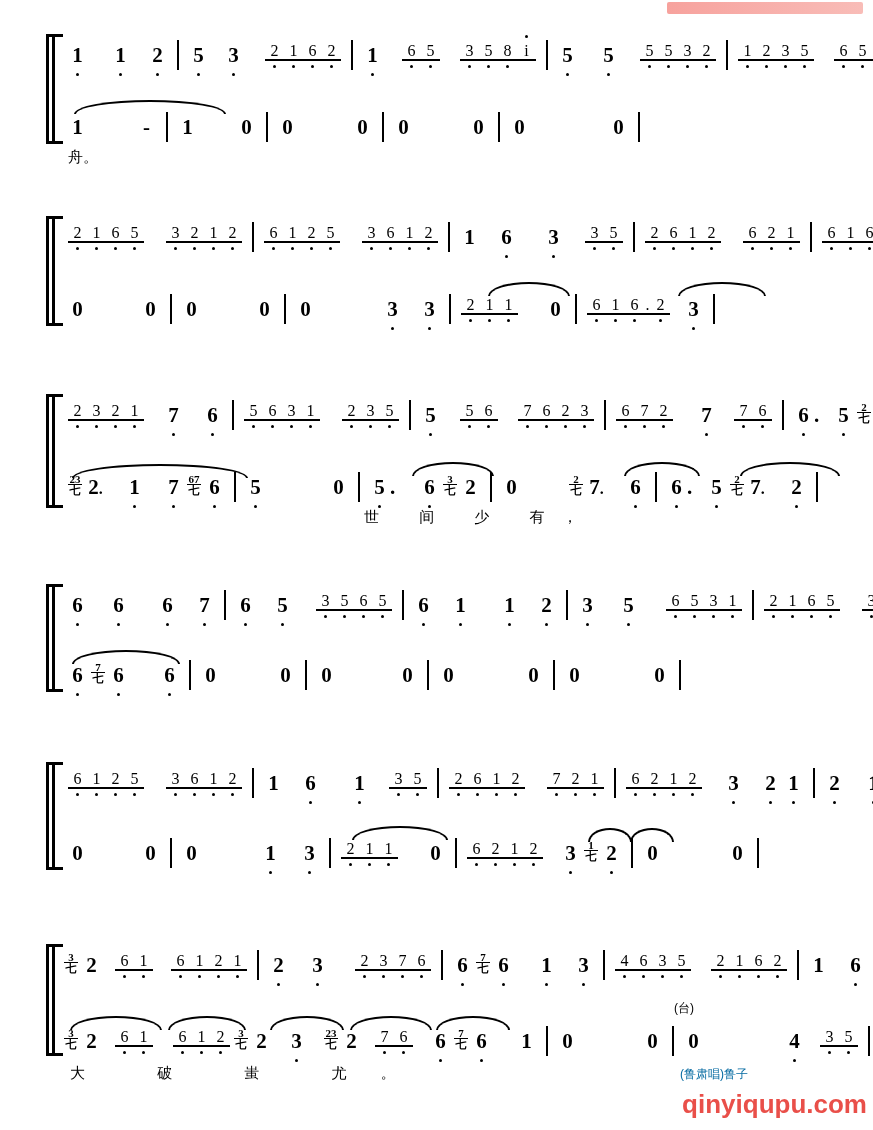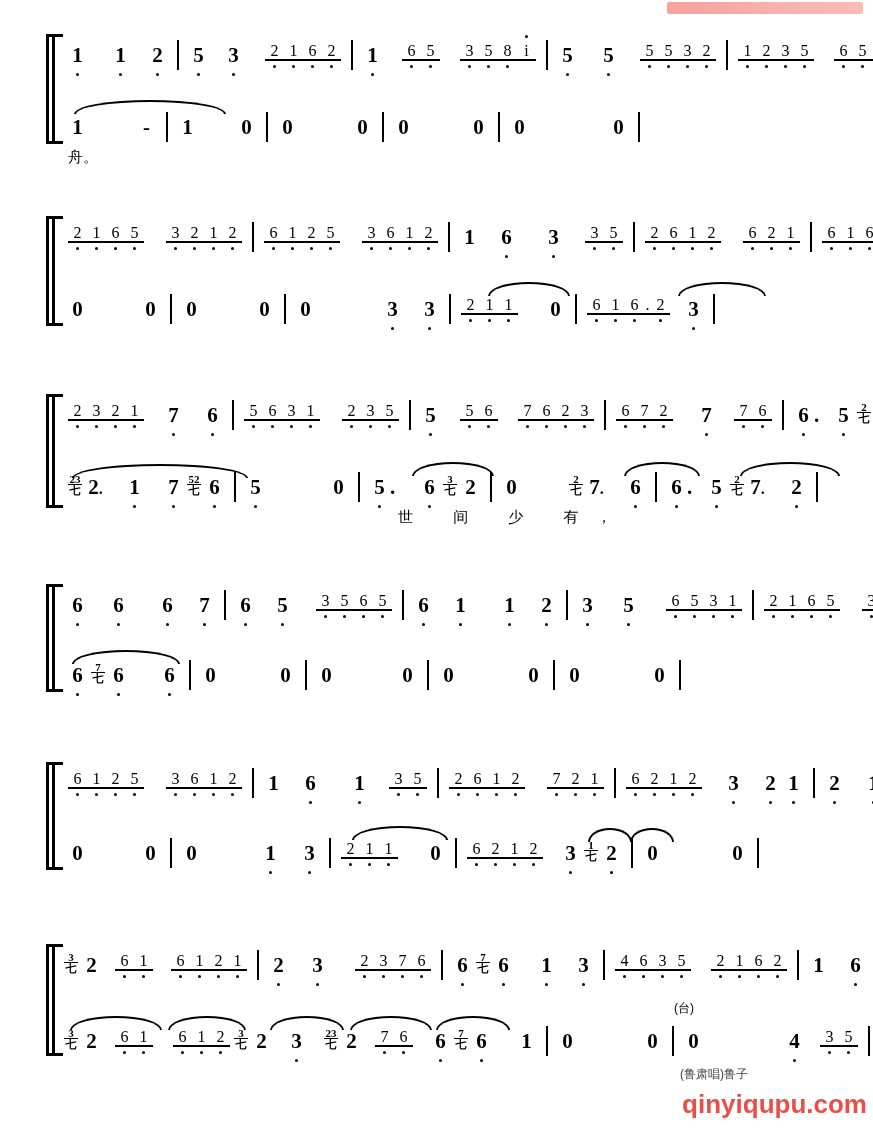--- a/index.html
+++ b/index.html
@@ -264,21 +264,21 @@
       <div class="tie" style="left:348px;top:-12px;width:78px;"></div>
       <div class="tie" style="left:560px;top:-12px;width:72px;"></div>
       <div class="tie" style="left:676px;top:-12px;width:96px;"></div>
       <div class="row" style="left:4px;top:0;">
         <span class="frac"><span class="num">23</span><span class="den">七</span></span>
         <span class="cell"><span class="n">2<span style="font-size:16px">.</span></span></span>
         <span class="sp" style="width:12px"></span>
         <span class="cell"><span class="n dotlow">1</span></span>
         <span class="sp" style="width:12px"></span>
         <span class="cell"><span class="n dotlow">7</span></span>
-        <span class="frac"><span class="num">52</span><span class="den">七</span></span>
+        <span class="frac"><span class="num">67</span><span class="den">七</span></span>
         <span class="cell"><span class="n dotlow">6</span></span>
         <span class="bar"></span>
         <span class="cell"><span class="n dotlow">5</span></span>
         <span class="sp" style="width:56px"></span>
         <span class="cell"><span class="n">0</span></span>
         <span class="bar"></span>
         <span class="cell"><span class="n dotlow">5</span><span class="dur-dot">.</span></span>
         <span class="sp" style="width:16px"></span>
         <span class="cell"><span class="n dotlow">6</span></span>
         <span class="frac"><span class="num">3</span><span class="den">七</span></span>
@@ -293,21 +293,21 @@
         <span class="bar"></span>
         <span class="cell"><span class="n dotlow">6</span><span class="dur-dot">.</span></span>
         <span class="sp" style="width:6px"></span>
         <span class="cell"><span class="n dotlow">5</span></span>
         <span class="frac"><span class="num">2</span><span class="den">七</span></span>
         <span class="cell"><span class="n">7<span style="font-size:16px">.</span></span></span>
         <span class="sp" style="width:12px"></span>
         <span class="cell"><span class="n dotlow">2</span></span>
         <span class="bar"></span>
       </div>
-      <div class="lyric" style="left:300px;top:34px;letter-spacing:18px;margin-left:34px;">世 间    少   有，</div>
+      <div class="lyric" style="left:300px;top:34px;letter-spacing:18px;">世 间    少   有，</div>
     </div>
   </div>
 
   <div class="system" style="top:580px;height:140px;">
     <div class="bracket" style="top:4px;height:102px;"></div>
 
     <div class="staff" style="top:12px;">
       <div class="row" style="left:4px;top:0;">
         <span class="cell"><span class="n dotlow">6</span></span>
         <span class="sp" style="width:14px"></span>
@@ -518,21 +518,22 @@
         <span class="sp" style="width:58px"></span>
         <span class="cell"><span class="n">0</span></span>
         <span class="bar"></span>
         <span class="cell"><span class="n">0</span></span>
         <span class="sp" style="width:74px"></span>
         <span class="cell"><span class="n dotlow">4</span></span>
         <span class="sp" style="width:8px"></span>
         <span class="grp"><span class="n dotlow">3</span><span class="n dotlow">5</span><span class="beam"></span></span>
         <span class="bar"></span>
       </div>
-      <div class="mark" style="left:616px;top:38px;color:#404040;">(鲁肃唱)鲁子</div>
+      <div class="lyric" style="left:6px;top:36px;letter-spacing:34px;">大 破   蚩  尤。</div>
+      <div class="mark" style="left:616px;top:38px;color:#0369a1;">(鲁肃唱)鲁子</div>
     </div>
   </div>
 
   <div class="wm">
     <span>qinyiqupu.com</span>
   </div>
 
 </div>
 
 </body></html>

